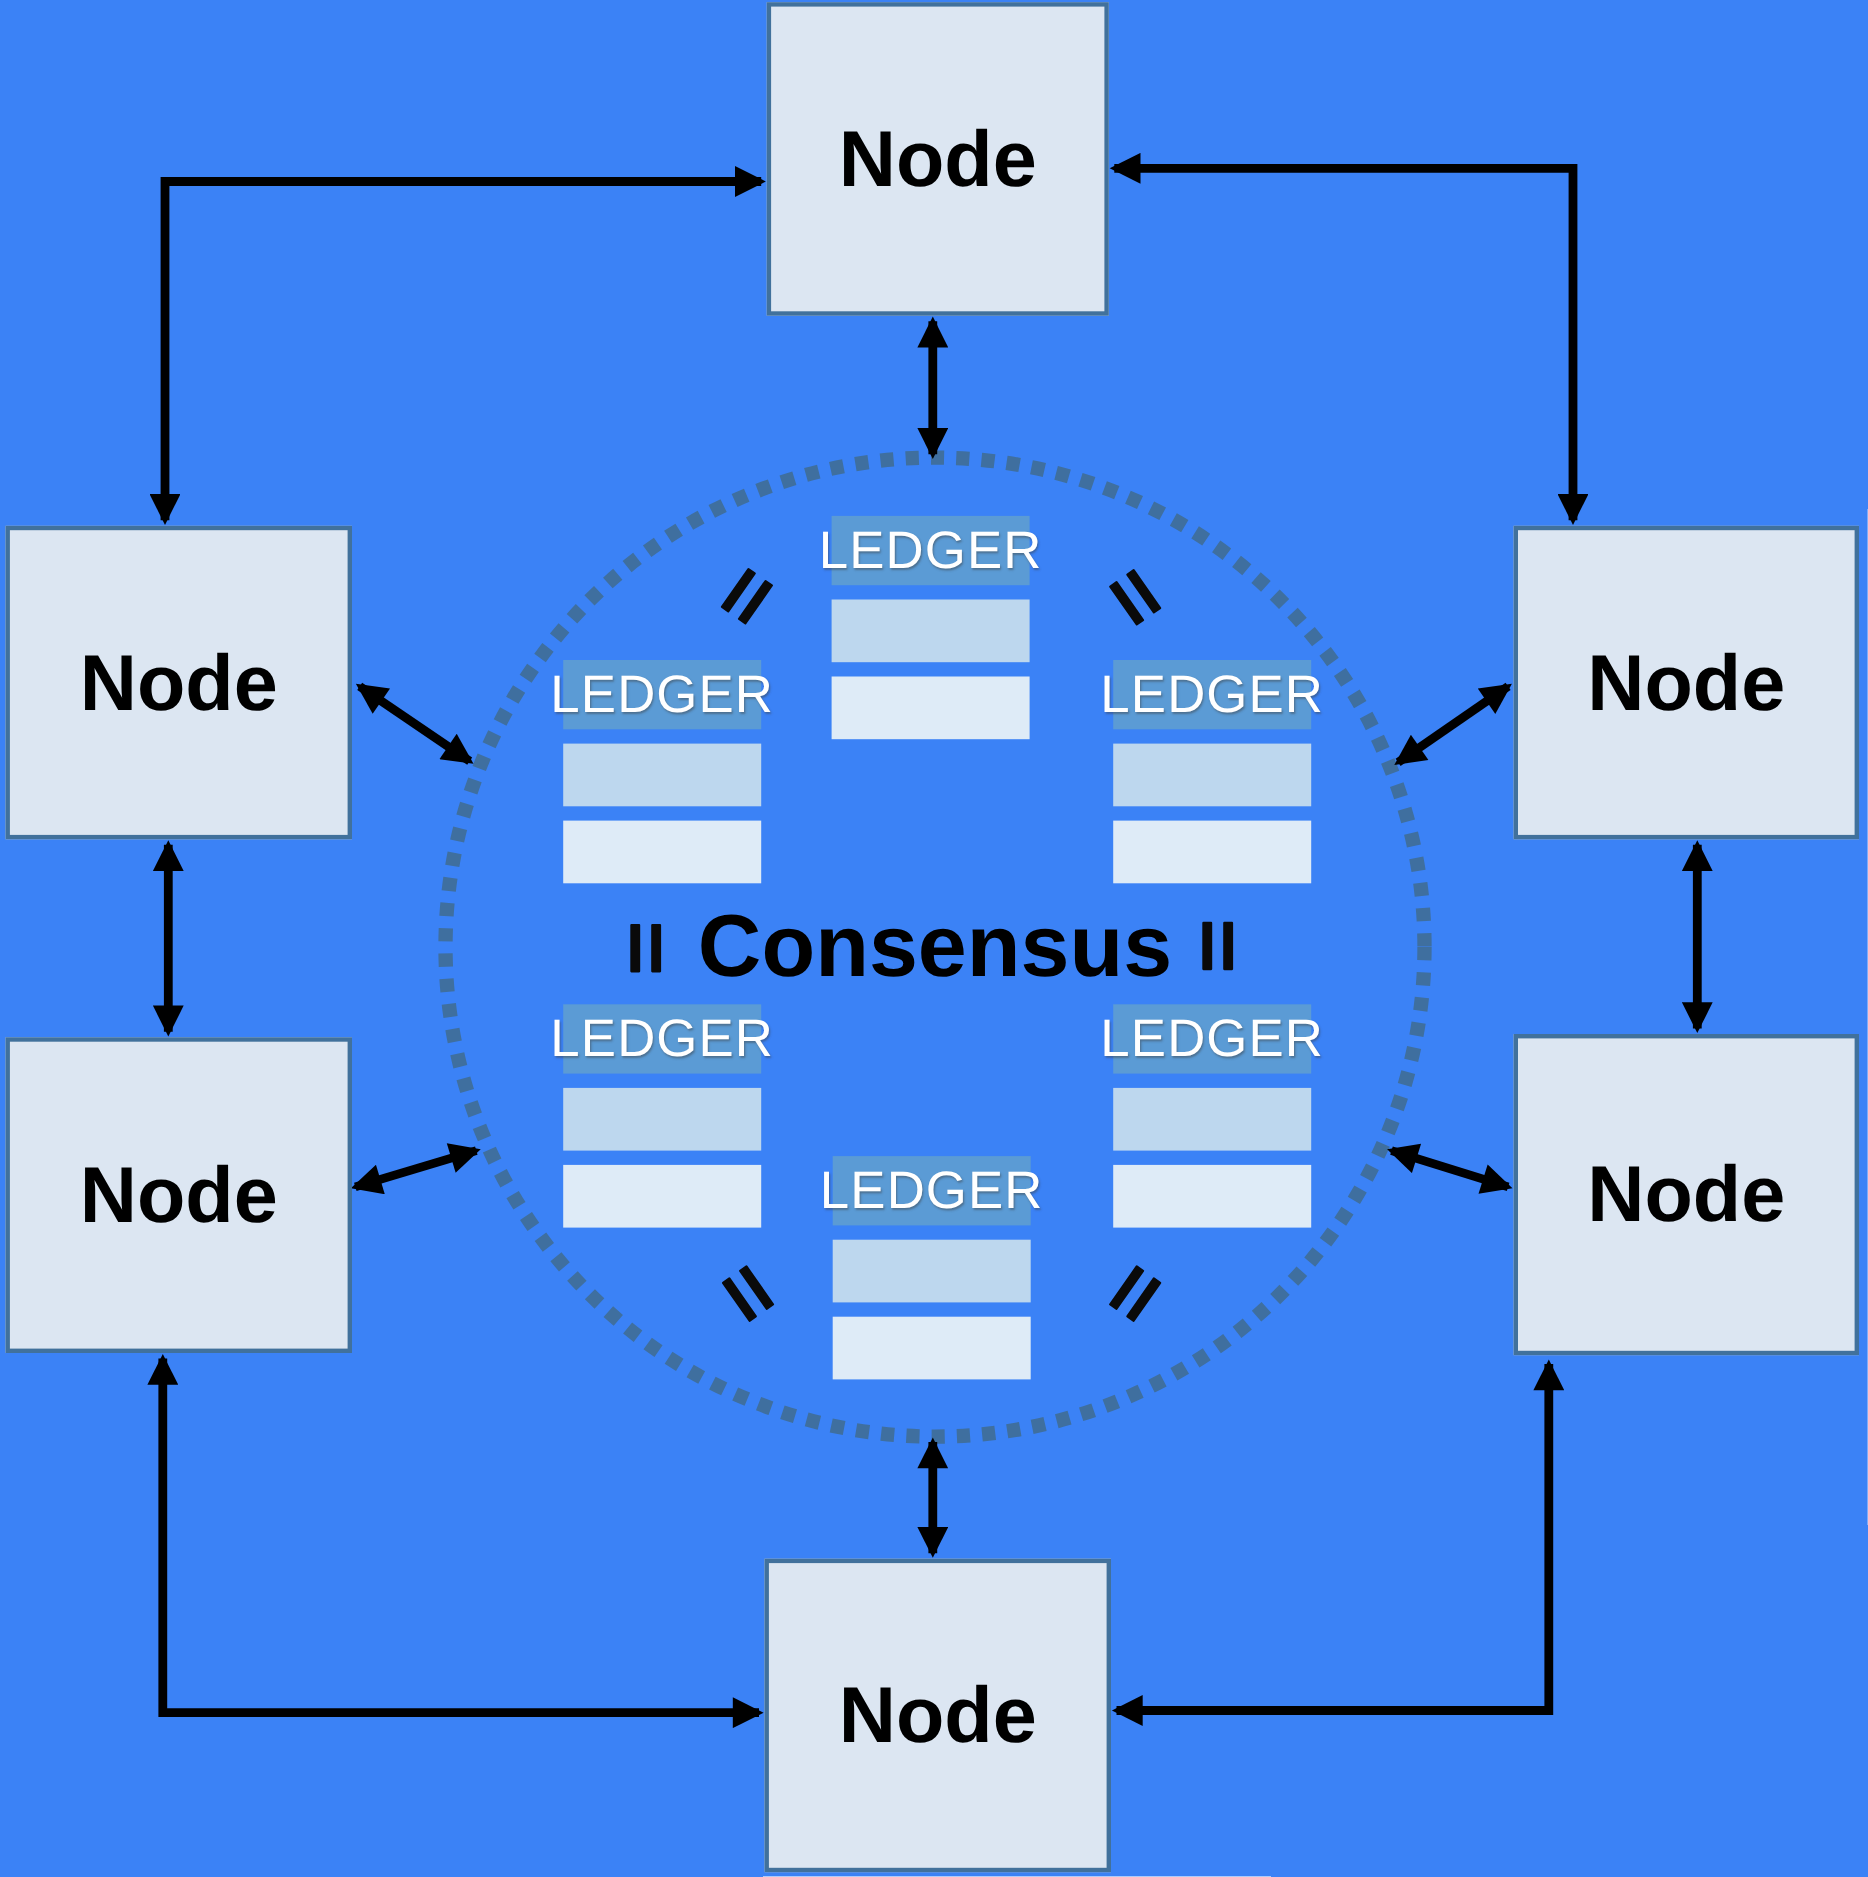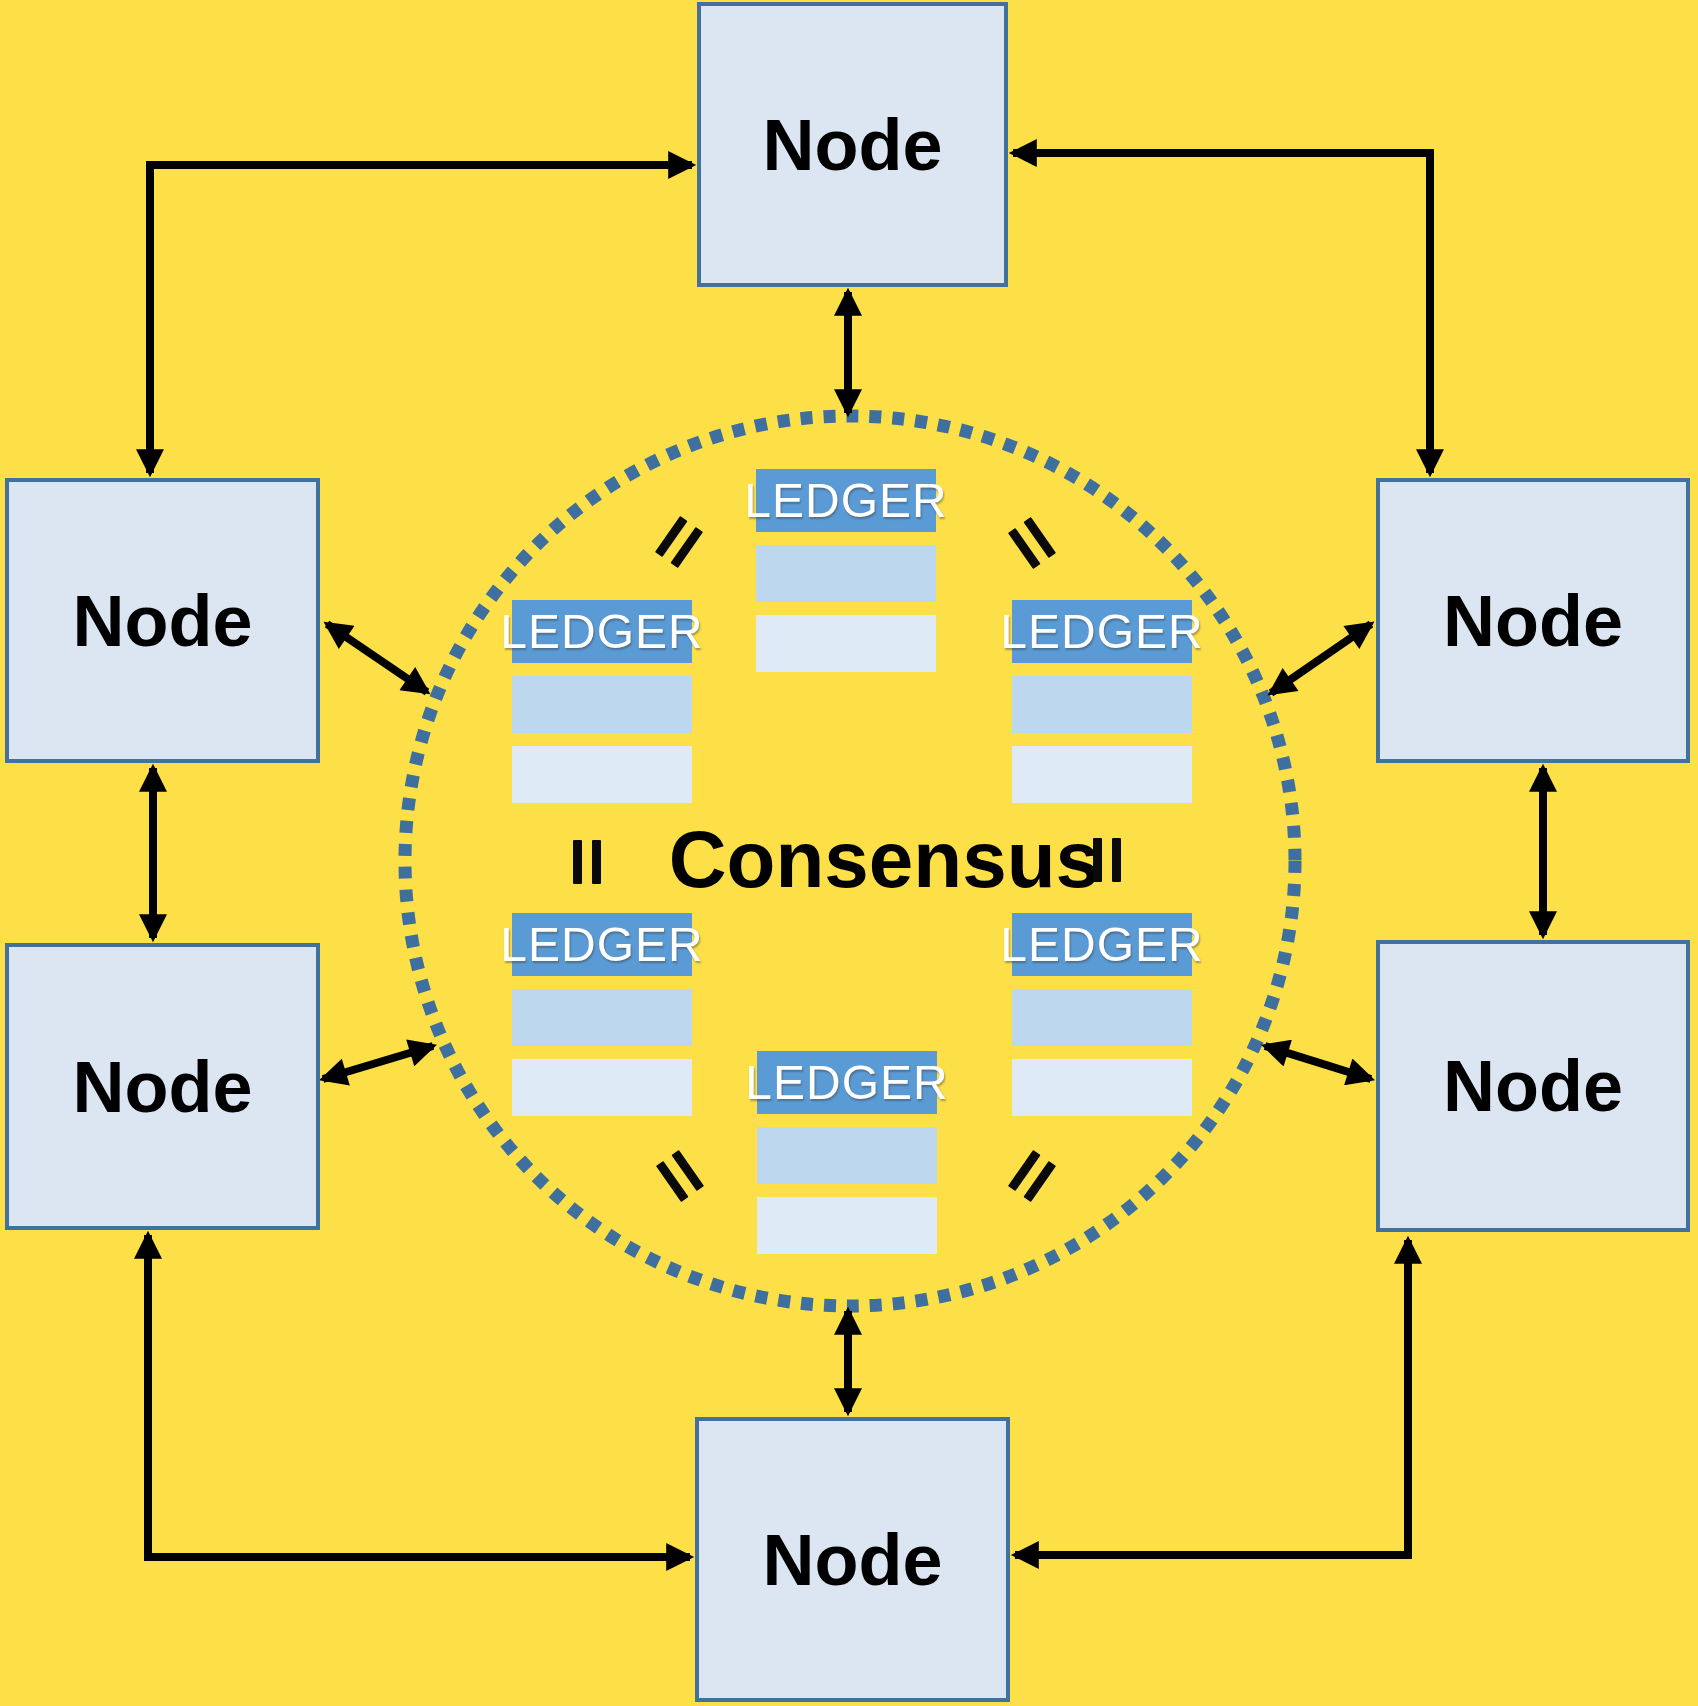--- a/index.html
+++ b/index.html
@@ -1,19 +1,19 @@
 <!DOCTYPE html>
 <html><head>
 <meta charset="utf-8">
 <style>
   html,body{margin:0;padding:0;background:#ffffff;}
   #canvas{
     position:relative;
     width:1698px;height:1706px;
-    background:#fde047;
+    background:#3b82f6;
     font-family:"Liberation Sans", sans-serif;
     overflow:hidden;
   }
   #wires{position:absolute;left:0;top:0;width:1698px;height:1706px;z-index:1;}
   .node{
     position:absolute;z-index:2;
     background:#dce6f2;
     border:4px solid #41719c;
     display:flex;align-items:center;justify-content:center;
     font-weight:bold;font-size:72px;color:#000000;
@@ -40,21 +40,21 @@
   .ledger-top        {left:756px; top:469px;}
   .ledger-mid-left   {left:512px; top:600px;}
   .ledger-mid-right  {left:1012px;top:600px;}
   .ledger-low-left   {left:512px; top:913px;}
   .ledger-low-right  {left:1012px;top:913px;}
   .ledger-bottom     {left:757px; top:1051px;}
 
   .consensus{
     position:absolute;z-index:2;
     left:600px;top:812px;width:500px;
-    text-align:right;
+    text-align:center;
     font-size:80px;font-weight:bold;color:#000000;
     line-height:96px;white-space:nowrap;
   }
 
   .eq{position:absolute;z-index:2;width:44px;height:28px;}
   .eq .bar{position:absolute;left:0;width:44px;height:9px;background:#0a0a0a;border-radius:1px;}
   .eq .bar.b2{top:19px;}
   .eq-upper-left {left:657px; top:528px; transform:rotate(-55deg);}
   .eq-upper-right{left:1010px;top:529px; transform:rotate(55deg);}
   .eq-mid-left   {left:565px; top:848px; transform:rotate(90deg);}

